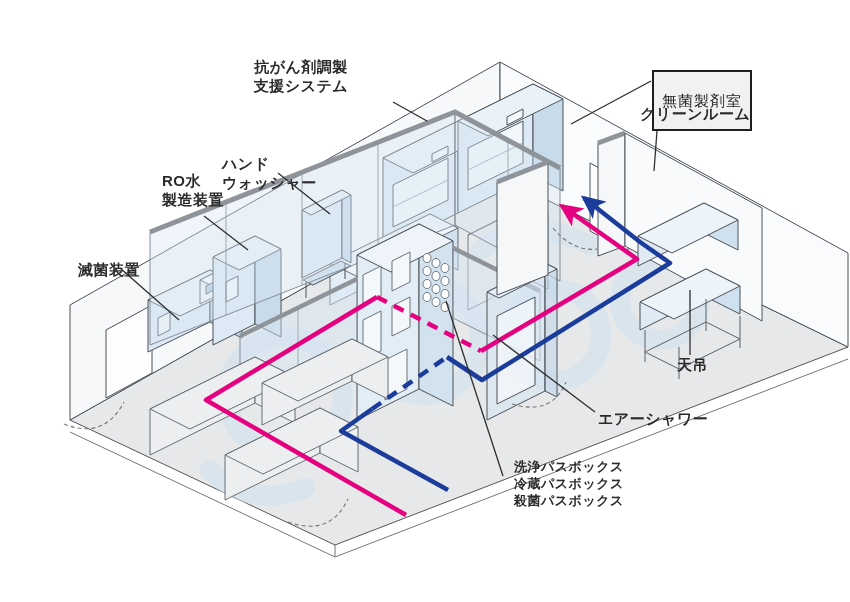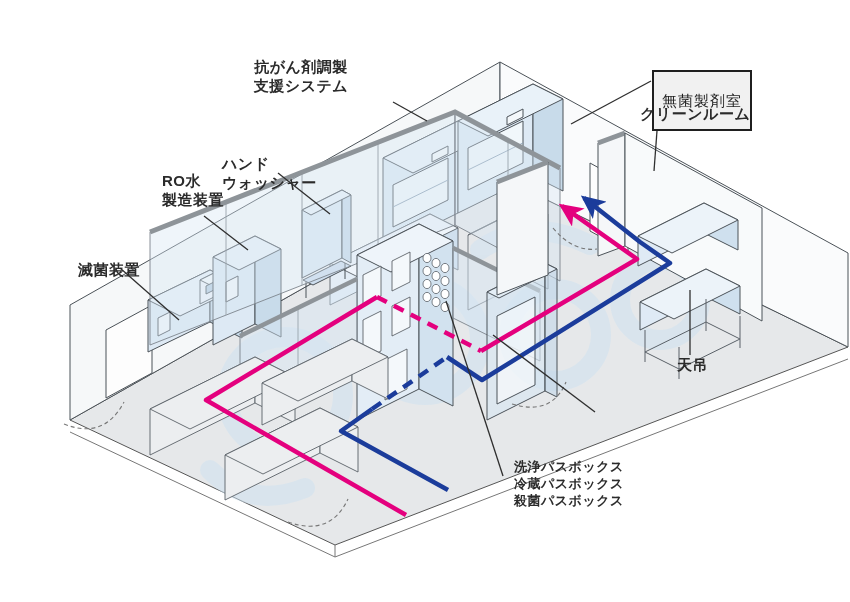--- a/index.html
+++ b/index.html
@@ -241,20 +241,21 @@
 <div class="lbl" style="left:78px;top:243px;margin-top:17px;">滅菌装置</div>
 
 <div class="boxed" style="left:652px;top:70px;">無菌製剤室</div>
 
 <div class="lbl" style="left:640px;top:104px;">クリーンルーム</div>
 
 <div class="lbl" style="left:677px;top:355px;">
   <div>天吊</div>
 </div>
 
+<div class="lbl" style="left:598px;top:409px;">エアーシャワー</div>
 
 <div class="lbl" style="left:514px;top:458px;line-height:17px;font-size:13px;">
   <div>洗浄パスボックス</div>
   <div>冷蔵パスボックス</div>
   <div>殺菌パスボックス</div>
 </div>
 
 </div>
 
 </body></html>

